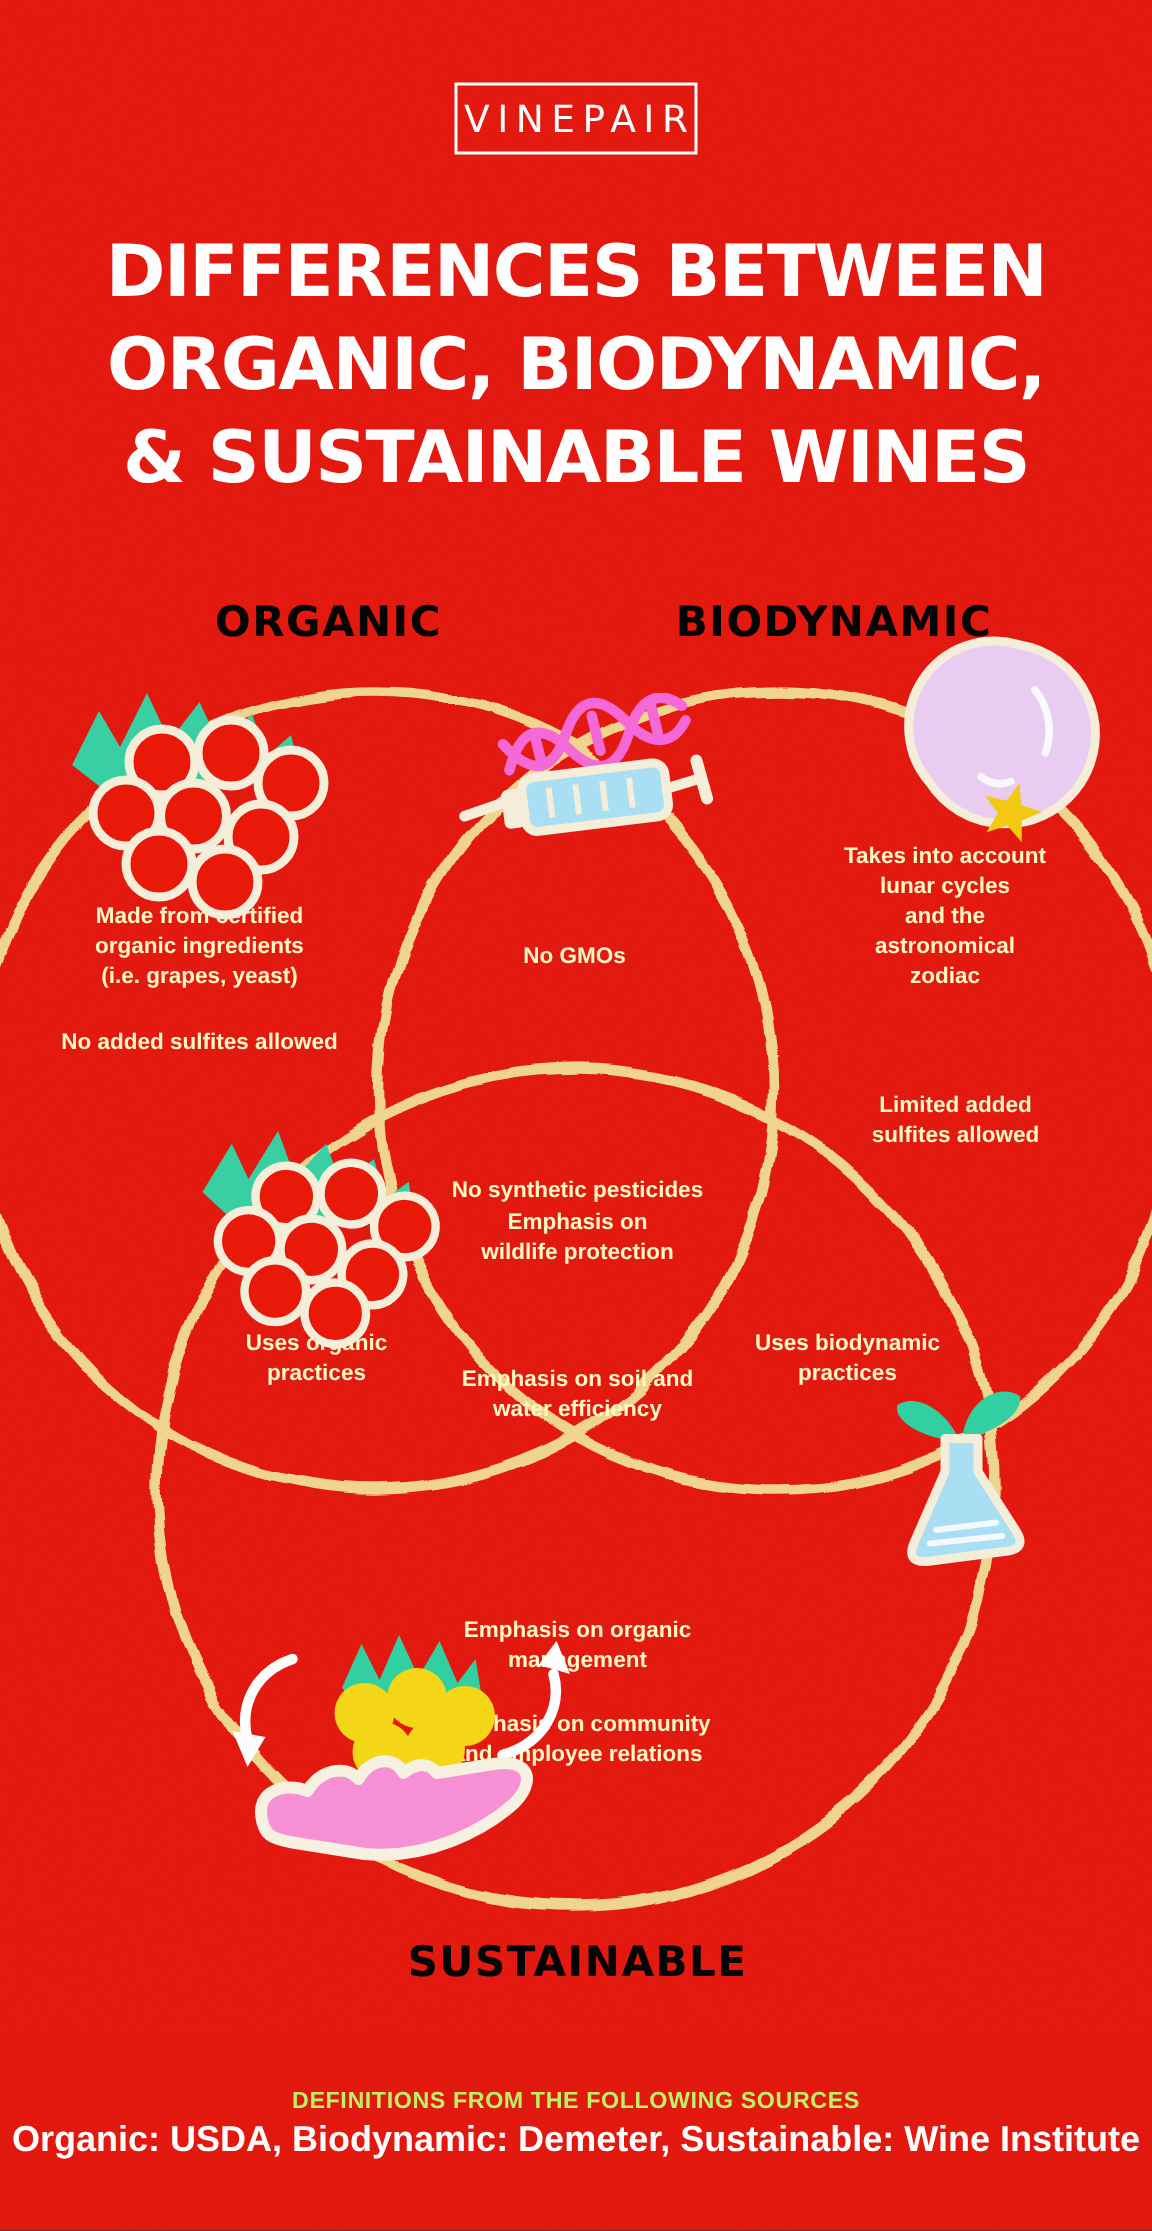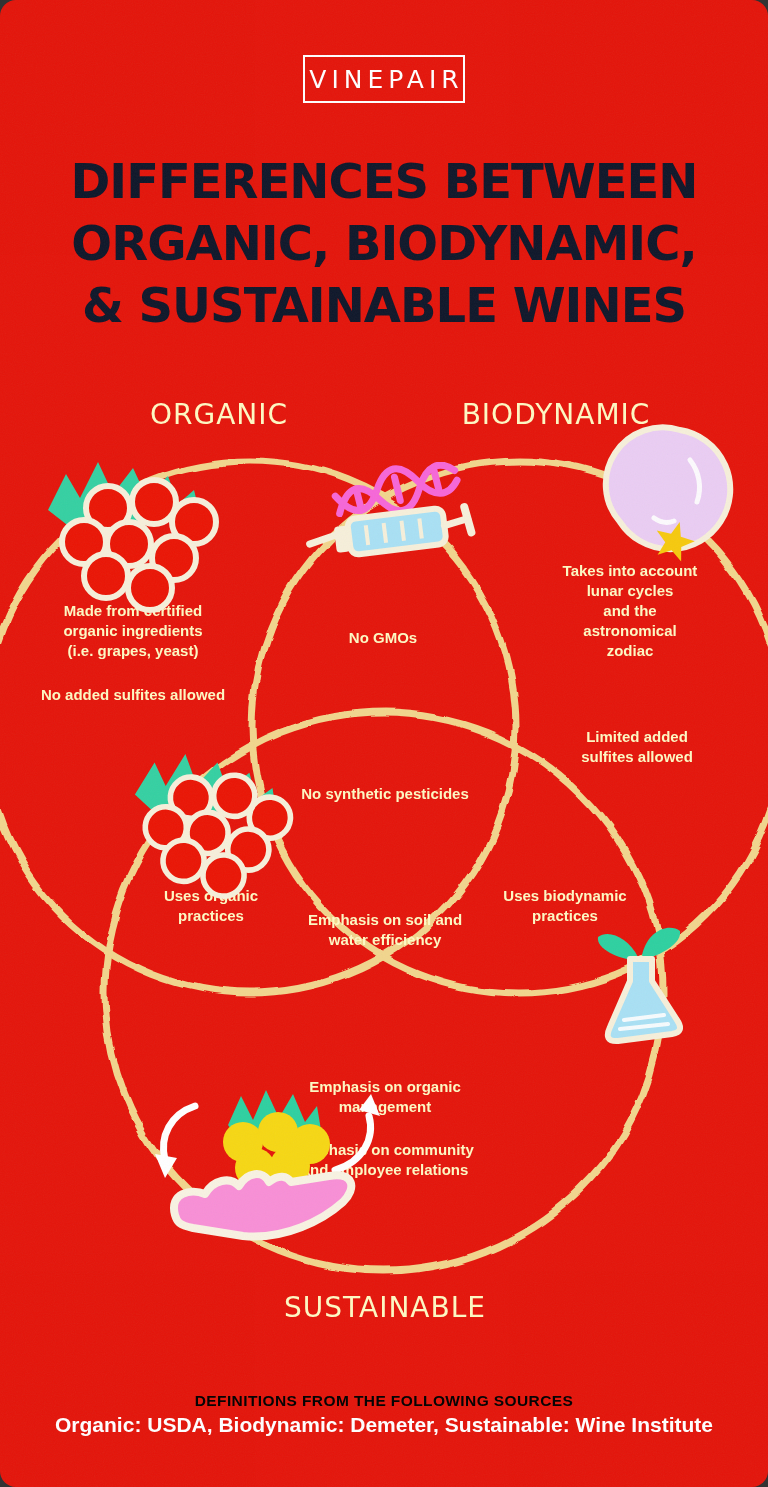--- a/index.html
+++ b/index.html
@@ -1,52 +1,51 @@
 <!DOCTYPE html>
 <html><head>
 <meta charset="utf-8">
 <style>
   html,body{margin:0;padding:0;background:#333;}
   .poster{
     position:relative;width:768px;height:1487px;margin:0 auto;
     background:#E4150B;overflow:hidden;
     font-family:"Liberation Sans",sans-serif;
-    border-radius:16px;
   }
   .abs{position:absolute;}
   .logo{
     position:absolute;left:303px;top:55px;width:158px;height:44px;
     border:2.5px solid #FFFFFF;display:flex;align-items:center;justify-content:center;
   }
   .logo-text{
     color:#FFFFFF;font-family:"DejaVu Sans",sans-serif;font-weight:400;
     font-size:25px;letter-spacing:5px;padding-left:5px;white-space:nowrap;
   }
   .title{
     position:absolute;left:0;top:150px;width:768px;text-align:center;
-    color:#0f172a;font-family:"DejaVu Sans",sans-serif;font-weight:bold;
+    color:#ffffff;font-family:"DejaVu Sans",sans-serif;font-weight:bold;
     font-size:48px;line-height:62px;letter-spacing:-1px;white-space:pre-line;
   }
   .venn-label{
     position:absolute;transform:translateX(-50%);white-space:nowrap;
-    color:#fef9c3;font-family:"DejaVu Sans",sans-serif;font-weight:normal;
+    color:#000000;font-family:"DejaVu Sans",sans-serif;font-weight:bold;
     font-size:28px;letter-spacing:1px;
   }
   .vtext{
     position:absolute;transform:translateX(-50%);
     color:#fef9c3;font-weight:bold;font-size:15px;line-height:20px;
     text-align:center;white-space:pre-line;
   }
   .footer-heading{
     position:absolute;left:0;top:1392px;width:768px;text-align:center;
-    color:#000000;font-weight:bold;font-size:15.5px;letter-spacing:0.4px;
+    color:#bef264;font-weight:bold;font-size:15.5px;letter-spacing:0.4px;
   }
   .footer-sources{
     position:absolute;left:0;top:1413px;width:768px;text-align:center;
-    color:#FFFFFF;font-weight:bold;font-size:21px;
+    color:#FFFFFF;font-weight:bold;font-size:24px;
   }
   svg{display:block;}
   .grain{pointer-events:none;}
 </style>
 </head>
 <body>
 
 <div class="poster">
 
   <svg class="abs" style="left:0;top:0;" width="768" height="1487" viewBox="0 0 768 1487">
@@ -81,20 +80,22 @@
   <div class="vtext" style="left:133px;top:685px;">No added sulfites allowed</div>
 
   <div class="vtext" style="left:383px;top:628px;">No GMOs</div>
 
   <div class="vtext" style="left:630px;top:561px;">Takes into account lunar cycles
 and the astronomical zodiac</div>
   <div class="vtext" style="left:637px;top:727px;">Limited added
 sulfites allowed</div>
 
   <div class="vtext" style="left:385px;top:762px;margin-top:22px;">No synthetic pesticides</div>
+  <div class="vtext" style="left:385px;top:805px;">Emphasis on
+wildlife protection</div>
   <div class="vtext" style="left:385px;top:866px;margin-top:44px;">Emphasis on soil and
 water efficiency</div>
 
   <div class="vtext" style="left:211px;top:886px;">Uses organic
 practices</div>
   <div class="vtext" style="left:565px;top:886px;">Uses biodynamic
 practices</div>
 
   <div class="vtext" style="left:385px;top:1077px;">Emphasis on organic
 management</div>

